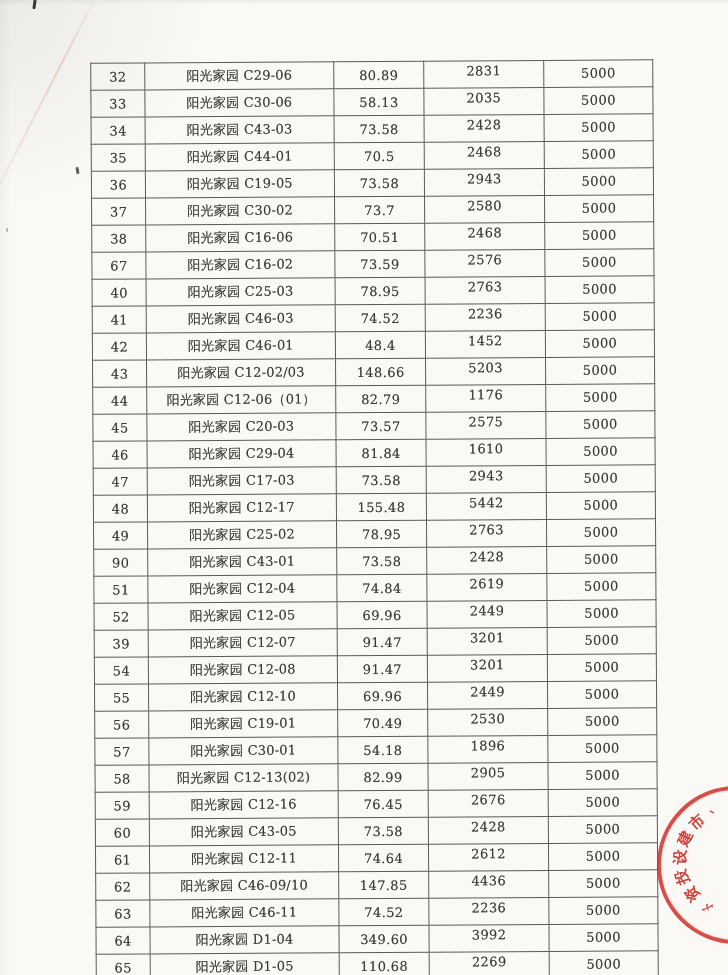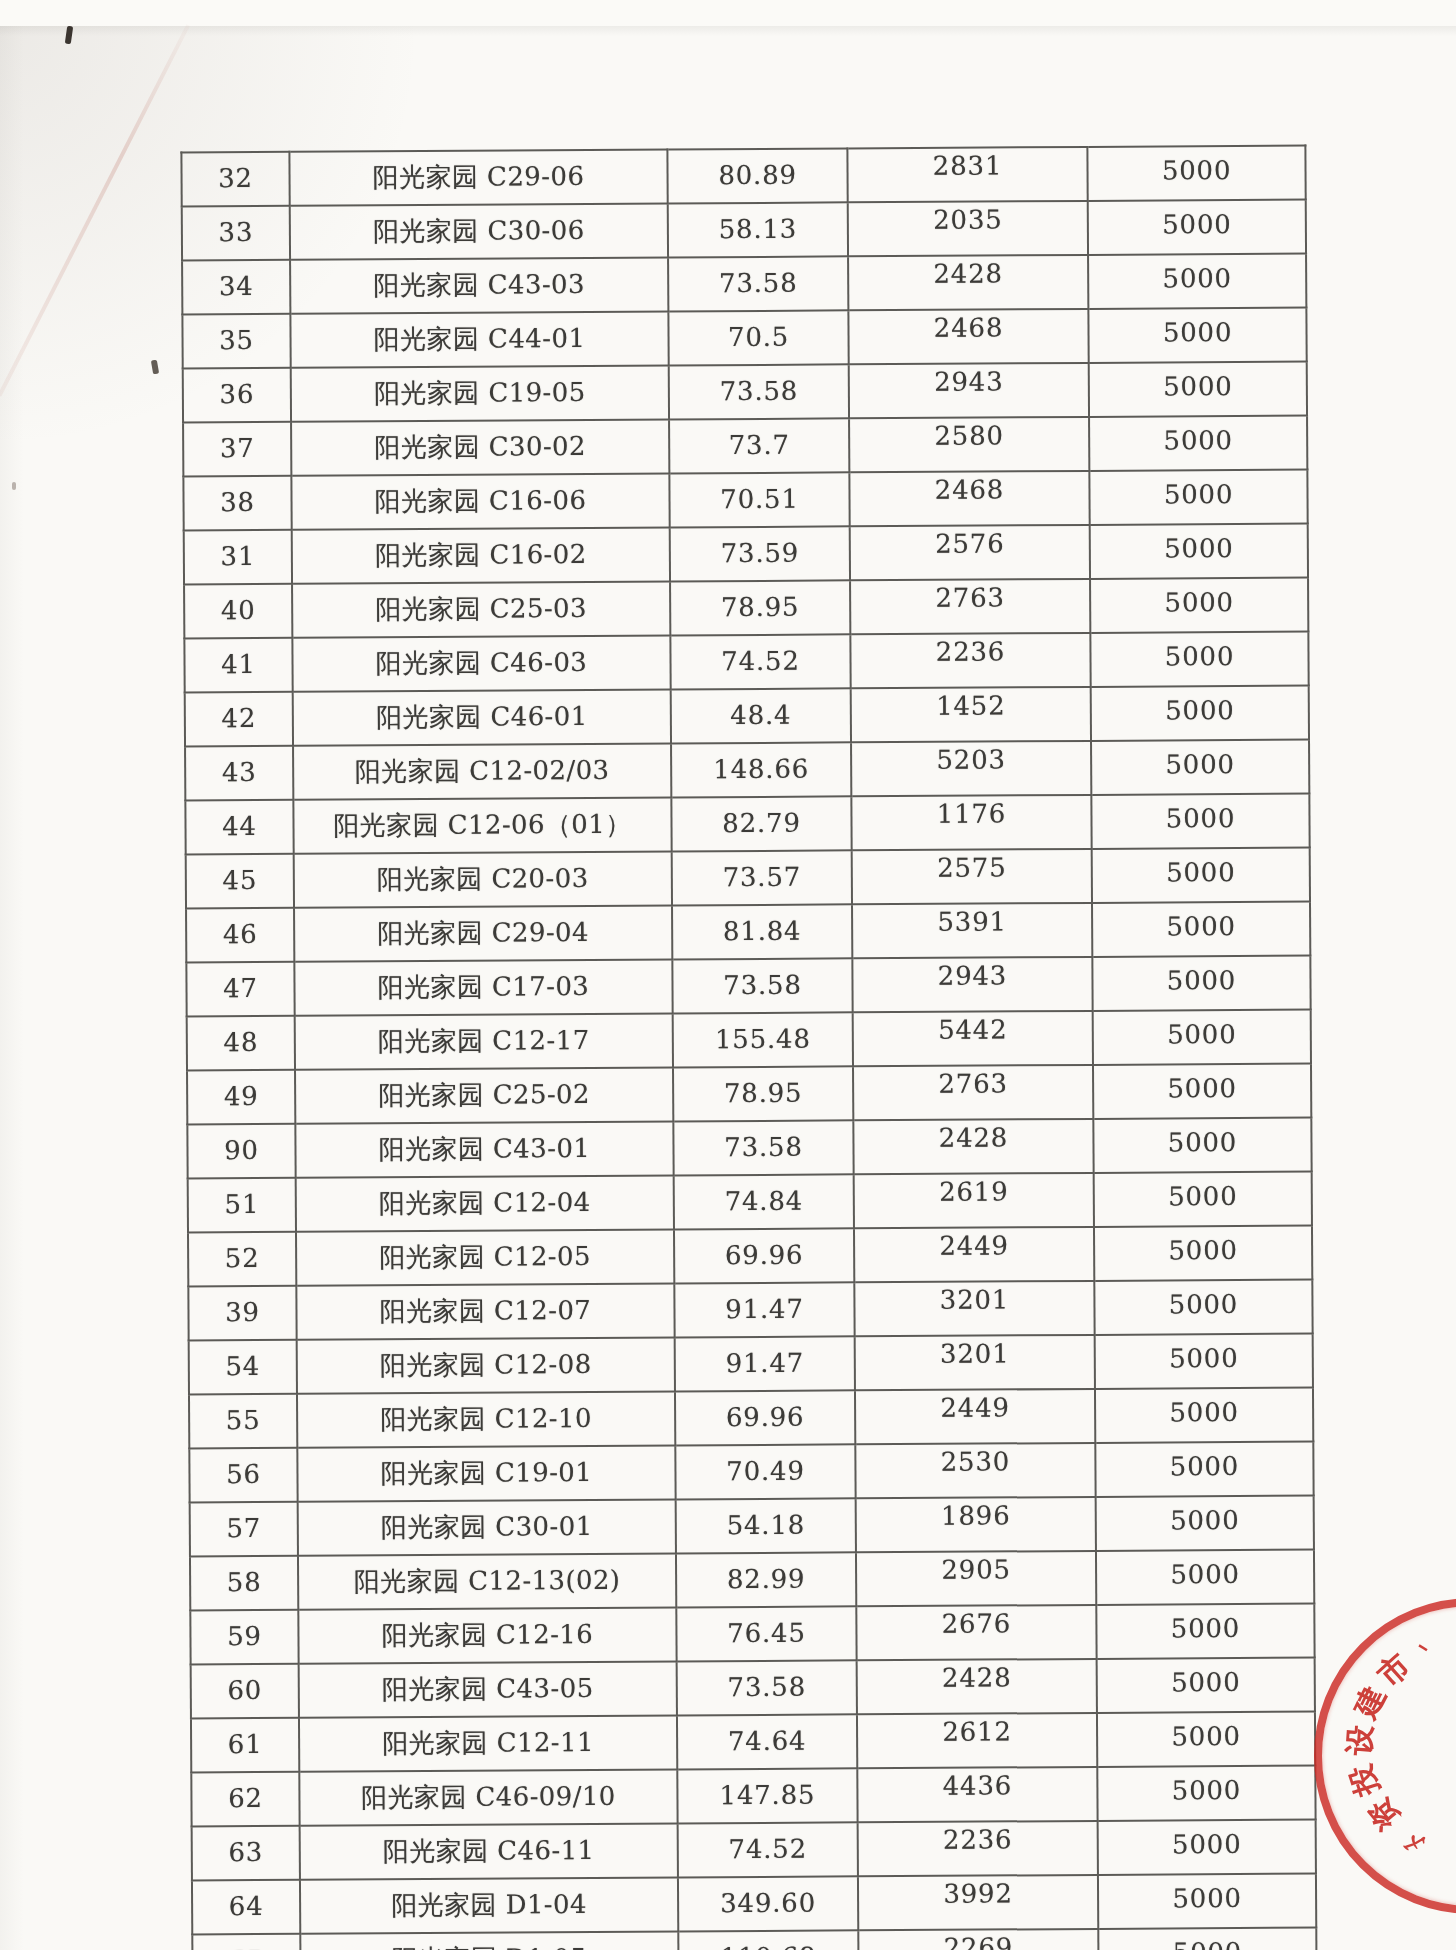--- a/index.html
+++ b/index.html
@@ -8,21 +8,20 @@
     background:#fbfaf7;
     font-family:"DejaVu Serif","Liberation Serif",serif;
   }
   .page{
     position:absolute;inset:0;
     background:
       radial-gradient(circle at 0% 0%, rgba(150,140,132,0.14), rgba(150,140,132,0) 210px),
       linear-gradient(180deg, rgba(120,118,112,0.10), rgba(120,118,112,0) 5px),
       linear-gradient(90deg, rgba(140,138,130,0.07), rgba(140,138,130,0) 12px),
       #faf9f6;
-    margin-top: 13px;
   }
   
   table.doc-table{
     position:absolute;left:93px;top:61px;width:562px;
     border-collapse:collapse;table-layout:fixed;
     transform:rotate(-0.35deg);
     border:1.6px solid #4d4c49;
   }
   .doc-table td{
     border:1px solid #5c5b57;
@@ -145,21 +144,21 @@
 
     <tr>
       <td class="cell-no">38</td>
       <td class="cell-name">阳光家园 C16-06</td>
       <td class="cell-area">70.51</td>
       <td class="cell-amount"><span>2468</span></td>
       <td class="cell-subsidy"><span>5000</span></td>
     </tr>
 
     <tr>
-      <td class="cell-no">31</td>
+      <td class="cell-no">67</td>
       <td class="cell-name">阳光家园 C16-02</td>
       <td class="cell-area">73.59</td>
       <td class="cell-amount"><span>2576</span></td>
       <td class="cell-subsidy"><span>5000</span></td>
     </tr>
 
     <tr>
       <td class="cell-no">40</td>
       <td class="cell-name">阳光家园 C25-03</td>
       <td class="cell-area">78.95</td>
@@ -204,21 +203,21 @@
       <td class="cell-name">阳光家园 C20-03</td>
       <td class="cell-area">73.57</td>
       <td class="cell-amount"><span>2575</span></td>
       <td class="cell-subsidy"><span>5000</span></td>
     </tr>
 
     <tr>
       <td class="cell-no">46</td>
       <td class="cell-name">阳光家园 C29-04</td>
       <td class="cell-area">81.84</td>
-      <td class="cell-amount"><span>5391</span></td>
+      <td class="cell-amount"><span>1610</span></td>
       <td class="cell-subsidy"><span>5000</span></td>
     </tr>
 
     <tr>
       <td class="cell-no">47</td>
       <td class="cell-name">阳光家园 C17-03</td>
       <td class="cell-area">73.58</td>
       <td class="cell-amount"><span>2943</span></td>
       <td class="cell-subsidy"><span>5000</span></td>
     </tr>

